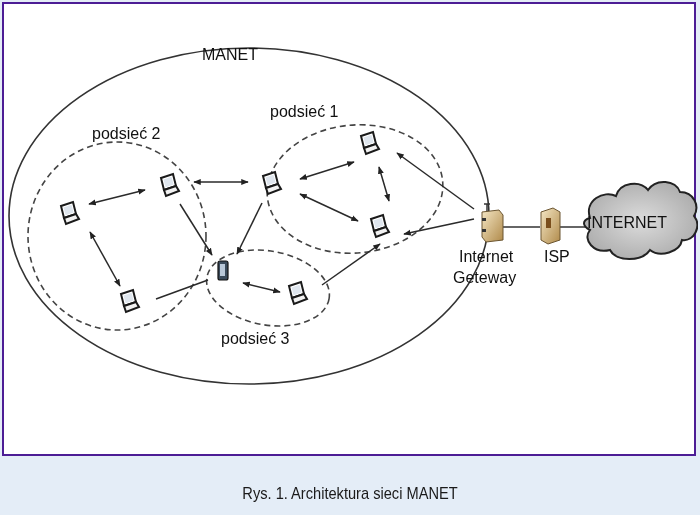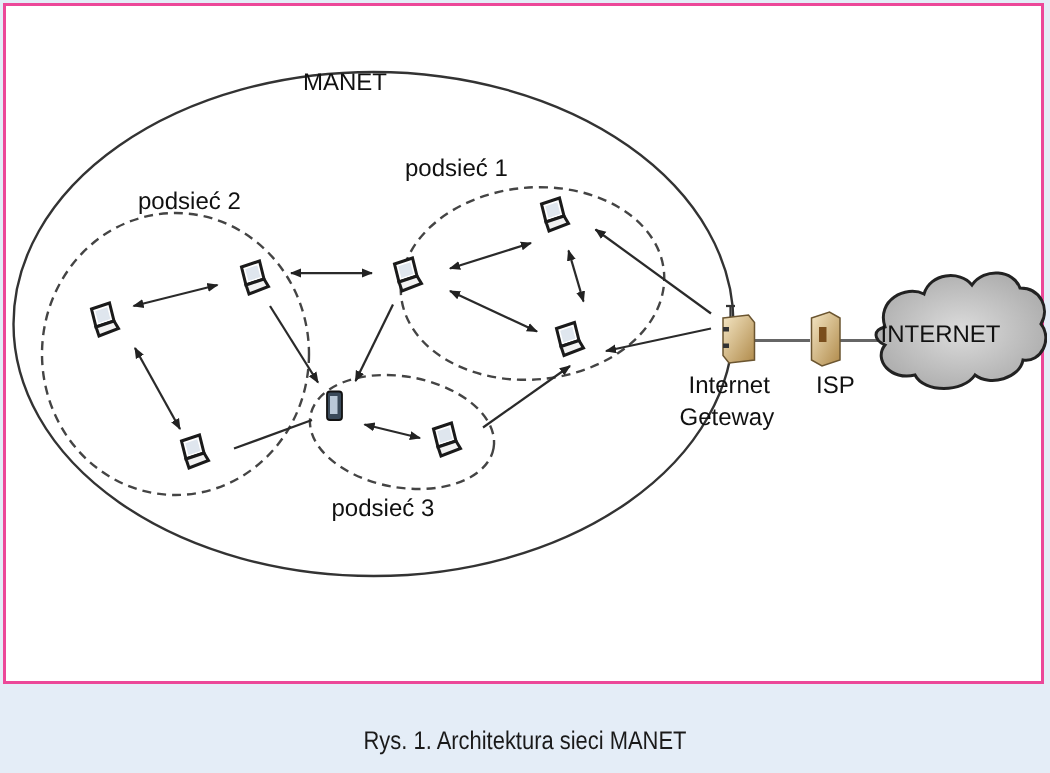--- a/index.html
+++ b/index.html
@@ -7,21 +7,21 @@
       width: 700px; height: 515px;
       background: #e4edf7;
       position: relative;
       overflow: hidden;
       font-family: "Liberation Sans", sans-serif;
     }
     #frame {
       position: absolute;
       left: 2px; top: 2px;
       width: 690px; height: 450px;
-      border: 2px solid #ec4899;
+      border: 2px solid #4c1d95;
       background: #ffffff;
       box-sizing: content-box;
     }
     #diagram {
       position: absolute; left: 0; top: 0;
       width: 694px; height: 454px;
     }
     .lbl { font-family: "Liberation Sans", sans-serif; fill: #111; }
     #caption {
       position: absolute;

